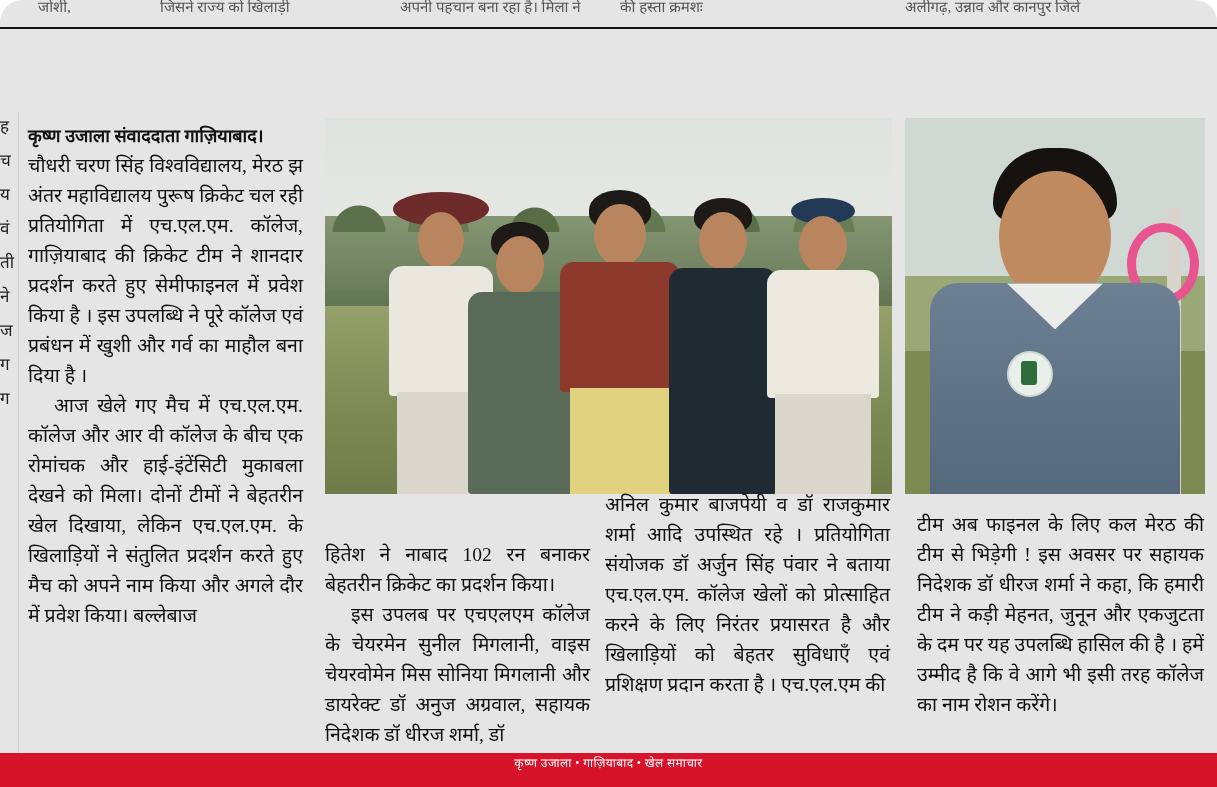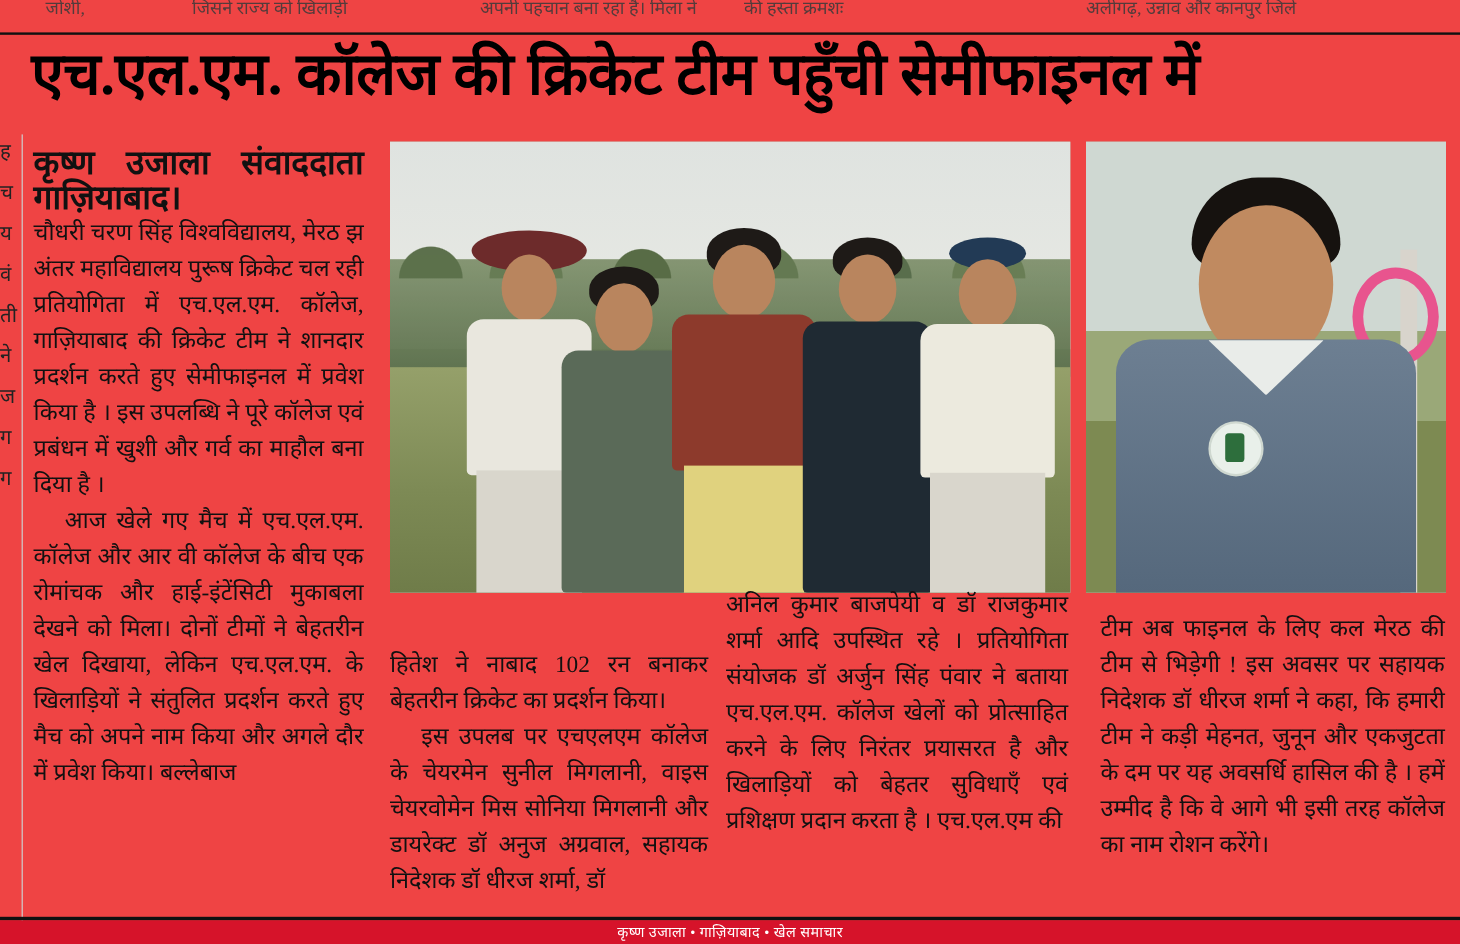--- a/index.html
+++ b/index.html
@@ -11,21 +11,22 @@
     width: 1217px;
     height: 787px;
     overflow: hidden;
     font-family: "Liberation Serif", serif;
     color: #1a1a1a;
   }
   .page {
     position: relative;
     width: 1217px;
     height: 787px;
-    background: #ef4444;
+    background: #e5e5e5;
+    border-radius: 22px;
   }
 
   
   .top-strip {
     position: absolute;
     top: 0;
     left: 0;
     width: 1217px;
     height: 26px;
     overflow: hidden;
@@ -103,21 +104,21 @@
   .col p { margin: 0; }
   .col p + p { text-indent: 26px; }
 
   .col1 { left: 28px;  top: 122px; width: 275px; }
   .col2 { left: 325px; top: 540px; width: 265px; }
   .col3 { left: 605px; top: 490px; width: 285px; }
   .col4 { left: 917px; top: 510px; width: 287px; }
 
   .byline {
     font-weight: bold;
-    font-size: 28px;
+    font-size: 18px;
     line-height: 29px;
     display: block;
   }
 
   
   .photo {
     position: absolute;
     overflow: hidden;
     background: #b9c2b4;
   }
@@ -233,21 +234,21 @@
     width: 16px; height: 24px; border-radius: 3px;
     background: #2d6e3c;
   }
 
   
   .bottom-band {
     position: absolute;
     left: 0;
     bottom: 0;
     width: 1217px;
-    height: 20px;
+    height: 34px;
     background: #d6132a;
   }
   .bottom-band-text {
     position: absolute;
     left: 0; top: 0; width: 100%;
     text-align: center;
     color: #ffffff;
     font-size: 12px;
     line-height: 20px;
     letter-spacing: 0.4px;
@@ -270,21 +271,20 @@
 
   <div class="top-strip">
     <span class="seg s1">जोशी,</span>
     <span class="seg s2">जिसने राज्य को खिलाड़ी</span>
     <span class="seg s3">अपनी पहचान बना रहा है। मिला ने</span>
     <span class="seg s4">की हस्ता क्रमशः</span>
     <span class="seg s5">अलीगढ़, उन्नाव और कानपुर जिले</span>
   </div>
   <div class="rule-top"></div>
 
-  <div class="headline">एच.एल.एम. कॉलेज की क्रिकेट टीम पहुँची सेमीफाइनल में</div>
 
   <div class="left-gutter">
     <div class="gline">ह</div>
     <div class="gline">च</div>
     <div class="gline">य</div>
     <div class="gline">वं</div>
     <div class="gline">ती</div>
     <div class="gline">ने</div>
     <div class="gline">ज</div>
     <div class="gline">ग</div>
@@ -353,21 +353,21 @@
   <div class="col col2">
     <p>हितेश ने नाबाद 102 रन बनाकर बेहतरीन क्रिकेट का प्रदर्शन किया।</p>
     <p>इस उपलब पर एचएलएम कॉलेज के चेयरमेन सुनील मिगलानी, वाइस चेयरवोमेन मिस सोनिया मिगलानी और डायरेक्ट डॉ अनुज अग्रवाल, सहायक निदेशक डॉ धीरज शर्मा, डॉ</p>
   </div>
 
   <div class="col col3">
     <p>अनिल कुमार बाजपेयी व डॉ राजकुमार शर्मा आदि उपस्थित रहे । प्रतियोगिता संयोजक डॉ अर्जुन सिंह पंवार ने बताया एच.एल.एम. कॉलेज खेलों को प्रोत्साहित करने के लिए निरंतर प्रयासरत है और खिलाड़ियों को बेहतर सुविधाएँ एवं प्रशिक्षण प्रदान करता है । एच.एल.एम की</p>
   </div>
 
   <div class="col col4">
-    <p>टीम अब फाइनल के लिए कल मेरठ की टीम से भिड़ेगी ! इस अवसर पर सहायक निदेशक डॉ धीरज शर्मा ने कहा, कि हमारी टीम ने कड़ी मेहनत, जुनून और एकजुटता के दम पर यह अवसर्धि हासिल की है । हमें उम्मीद है कि वे आगे भी इसी तरह कॉलेज का नाम रोशन करेंगे।</p>
+    <p>टीम अब फाइनल के लिए कल मेरठ की टीम से भिड़ेगी ! इस अवसर पर सहायक निदेशक डॉ धीरज शर्मा ने कहा, कि हमारी टीम ने कड़ी मेहनत, जुनून और एकजुटता के दम पर यह उपलब्धि हासिल की है । हमें उम्मीद है कि वे आगे भी इसी तरह कॉलेज का नाम रोशन करेंगे।</p>
   </div>
 
   <div class="rule-bottom"></div>
   <div class="bottom-band">
     <div class="bottom-band-text">कृष्ण उजाला • गाज़ियाबाद • खेल समाचार</div>
   </div>
 
 </div>
 
 </body></html>

